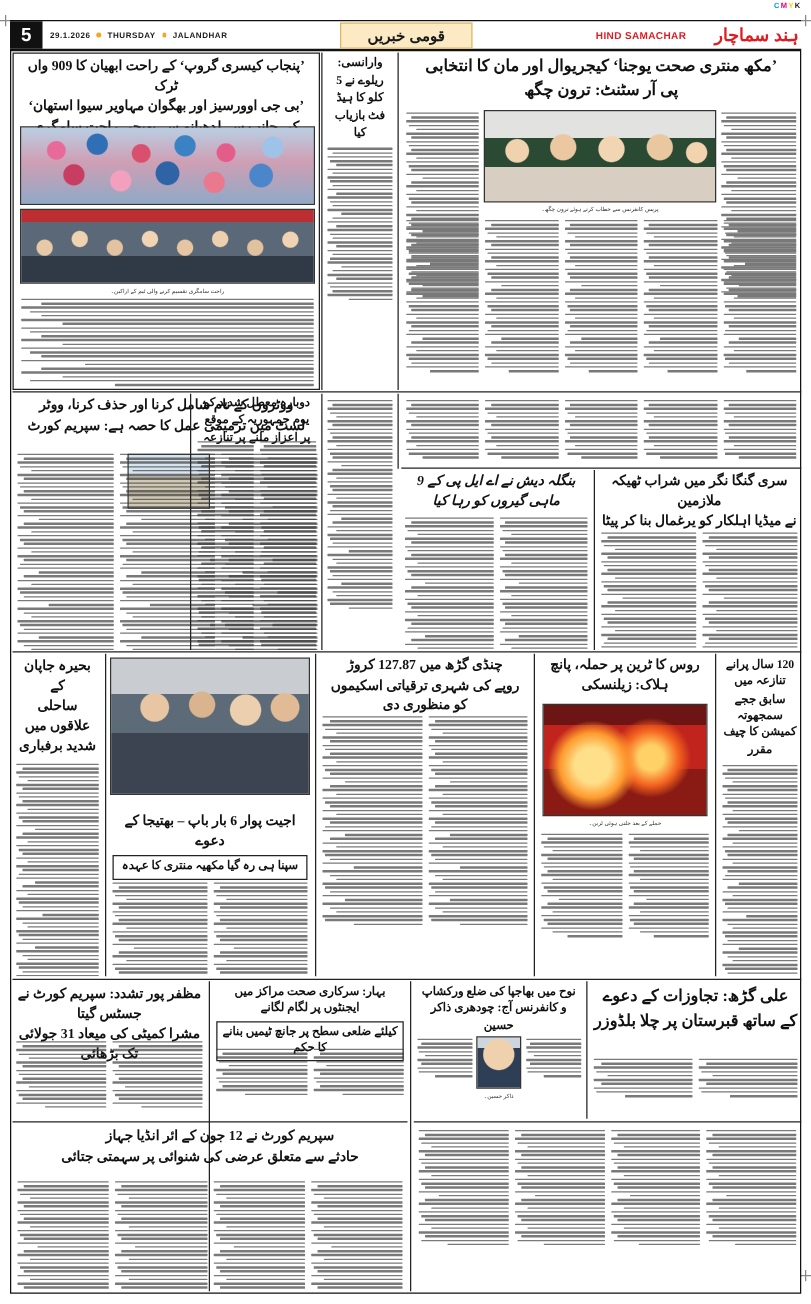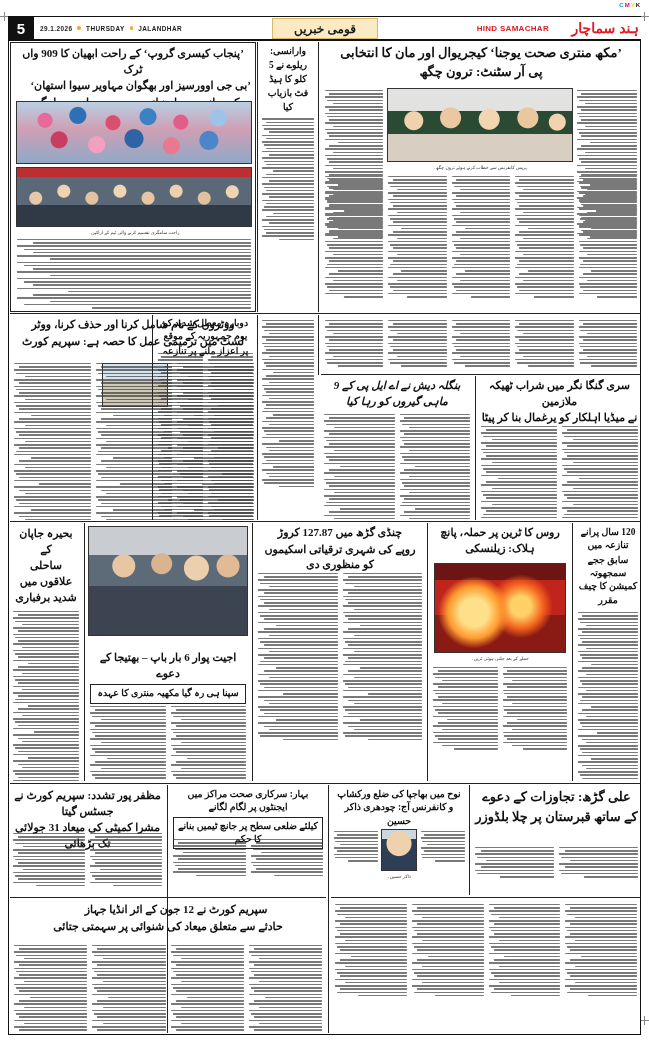--- a/index.html
+++ b/index.html
@@ -131,21 +131,21 @@
       <span>قومی خبریں</span>
     </div>
     <div class="brandlatin">HIND SAMACHAR</div>
     <div class="brandurdu">ہند سماچار</div>
   </div>
 
   <div class="frame"></div>
 
   <div class="blk bx" style="left:10px;top:42px;width:246px;height:270px;">
     <div class="hl m" style="padding:3px 4px 0 4px;">’پنجاب کیسری گروپ‘ کے راحت ابھیان کا 909 واں ٹرک</div>
-    <div class="hl m" style="padding:1px 4px 0 4px;text-align:right;">’بی جی اوورسیز اور بھگوان مہاویر سیوا استھان‘</div>
+    <div class="hl m" style="padding:1px 4px 0 4px;">’بی جی اوورسیز اور بھگوان مہاویر سیوا استھان‘</div>
     <div class="hl m" style="padding:1px 4px 2px 4px;">کی جانب سے لدھیانہ سے بھیجی راحت سامگری جموں میں تقسیم</div>
     <div class="photo ph-crowd" style="left:5px;top:58px;width:236px;height:63px;"></div>
     <div class="photo ph-group" style="left:5px;top:124px;width:236px;height:60px;"></div>
     <div class="cap" style="position:absolute;left:5px;top:186px;width:236px;">راحت سامگری تقسیم کرنے والی ٹیم کے اراکین۔</div>
     <div class="txt tight" style="position:absolute;left:6px;top:194px;width:234px;">
       <i class="w1"></i>
         <i class="w2"></i>
         <i class="w1"></i>
         <i class="w4"></i>
         <i class="w2"></i>
@@ -1567,21 +1567,21 @@
             <i class="w1"></i>
             <i class="w6"></i>
         </div>
       </div>
     </div>
   </div>
   <div class="hsep" style="left:10px;top:897px;width:316px;"></div>
 
   <div class="blk" style="left:10px;top:899px;width:316px;height:134px;">
     <div class="hl m" style="padding:3px 4px 0 20px;">سپریم کورٹ نے 12 جون کے ائر انڈیا جہاز</div>
-    <div class="hl m" style="padding:1px 4px 3px 4px;">حادثے سے متعلق میعاد کی شنوائی پر سہمتی جتائی</div>
+    <div class="hl m" style="padding:1px 4px 3px 4px;">حادثے سے متعلق عرضی کی شنوائی پر سہمتی جتائی</div>
     <div style="position:absolute;left:4px;top:44px;width:308px;">
       <div class="cols3">
         <div class="txt tight">
           <i class="w1"></i>
             <i class="w2"></i>
             <i class="w1"></i>
             <i class="w4"></i>
             <i class="w3"></i>
             <i class="w1"></i>
           <i class="w2"></i>

